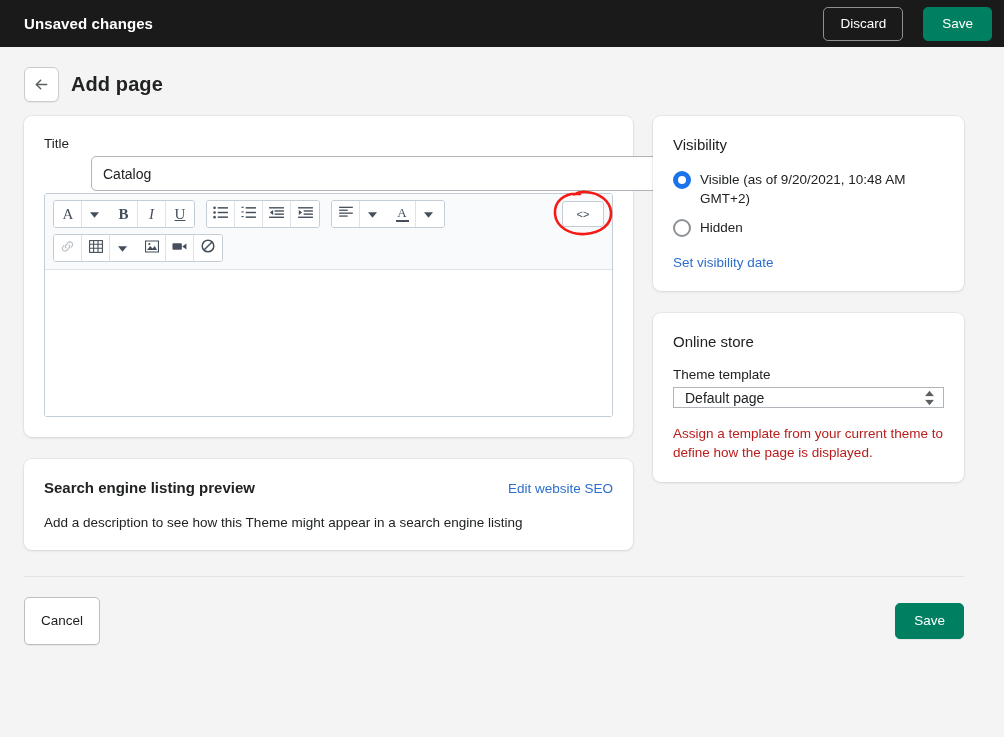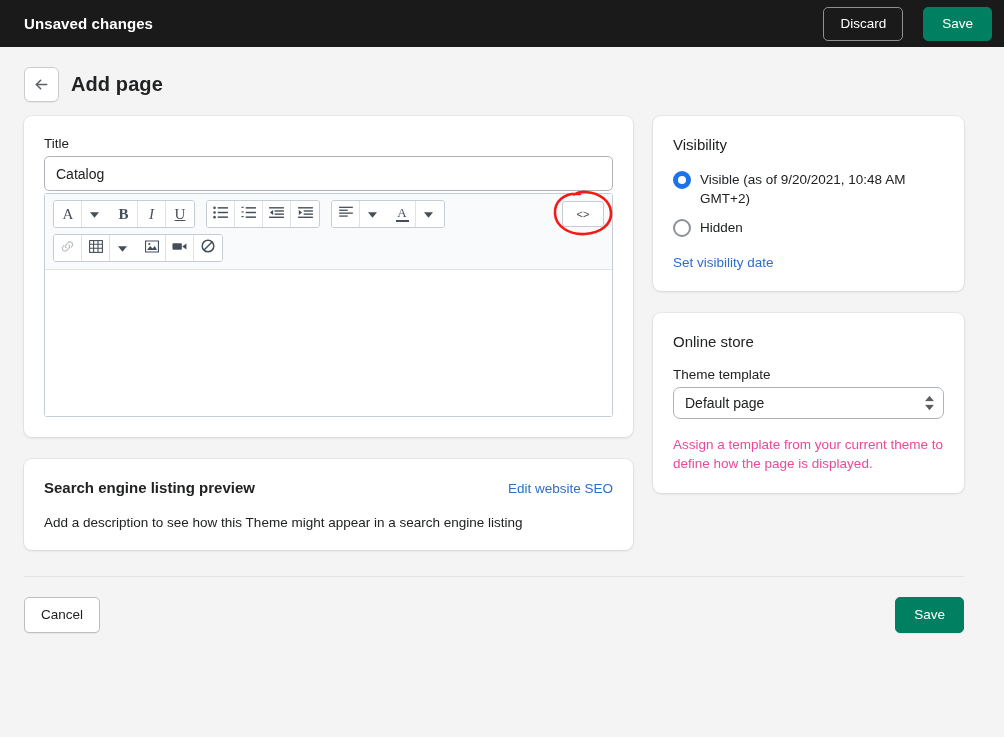--- a/index.html
+++ b/index.html
@@ -115,20 +115,21 @@
   .text-input {
     width: 100%;
     height: 35px;
     border: 1px solid #aeb4b9;
     border-radius: 5px;
     background: #ffffff;
     font-family: "Liberation Sans", sans-serif;
     font-size: 14px;
     color: #202223;
     padding: 0 11px;
+    margin-left: 47px;
   }
 
   
   .editor {
     border: 1px solid #c4cdd5;
     border-radius: 3px;
     margin-top: 2px;
     background: #ffffff;
   }
   .editor-toolbar {
@@ -254,23 +255,23 @@
   .radio-label {
     font-size: 13.5px;
     color: #202223;
     line-height: 19px;
   }
   .side-link { display: inline-block; margin-top: 8px; }
 
   .select-wrap { position: relative; margin-top: 5px; }
   .select-box {
     width: 100%;
-    height: 32px;
+    height: 21px;
     border: 1px solid #aeb4b9;
-    border-radius: 7px;
+    border-radius: 0;
     background: #ffffff;
     font-family: "Liberation Sans", sans-serif;
     font-size: 14px;
     color: #202223;
     padding: 0 32px 0 11px;
     display: flex;
     align-items: center;
     cursor: pointer;
   }
   .stepper {
@@ -279,37 +280,37 @@
     top: 50%;
     transform: translateY(-50%);
     display: flex;
     flex-direction: column;
     gap: 3px;
     pointer-events: none;
   }
   .help-text {
     margin-top: 16px;
     font-size: 13.5px;
-    color: #ec4899;
+    color: #b91c1c;
     line-height: 19px;
   }
 
   
   .footer {
     margin: 26px 40px 0 24px;
     border-top: 1px solid #e1e3e5;
     padding-top: 20px;
     display: flex;
     align-items: center;
   }
   .btn-cancel {
     background: #ffffff;
     color: #202223;
     border: 1px solid #babfc3;
-    height: 36px;
+    height: 48px;
     padding: 0 16px;
     box-shadow: 0 1px 0 rgba(0,0,0,.05);
   }
   .btn-save-green {
     margin-left: auto;
     background: #008060;
     color: #ffffff;
     border: 1px solid #008060;
     height: 36px;
     padding: 0 18px;

